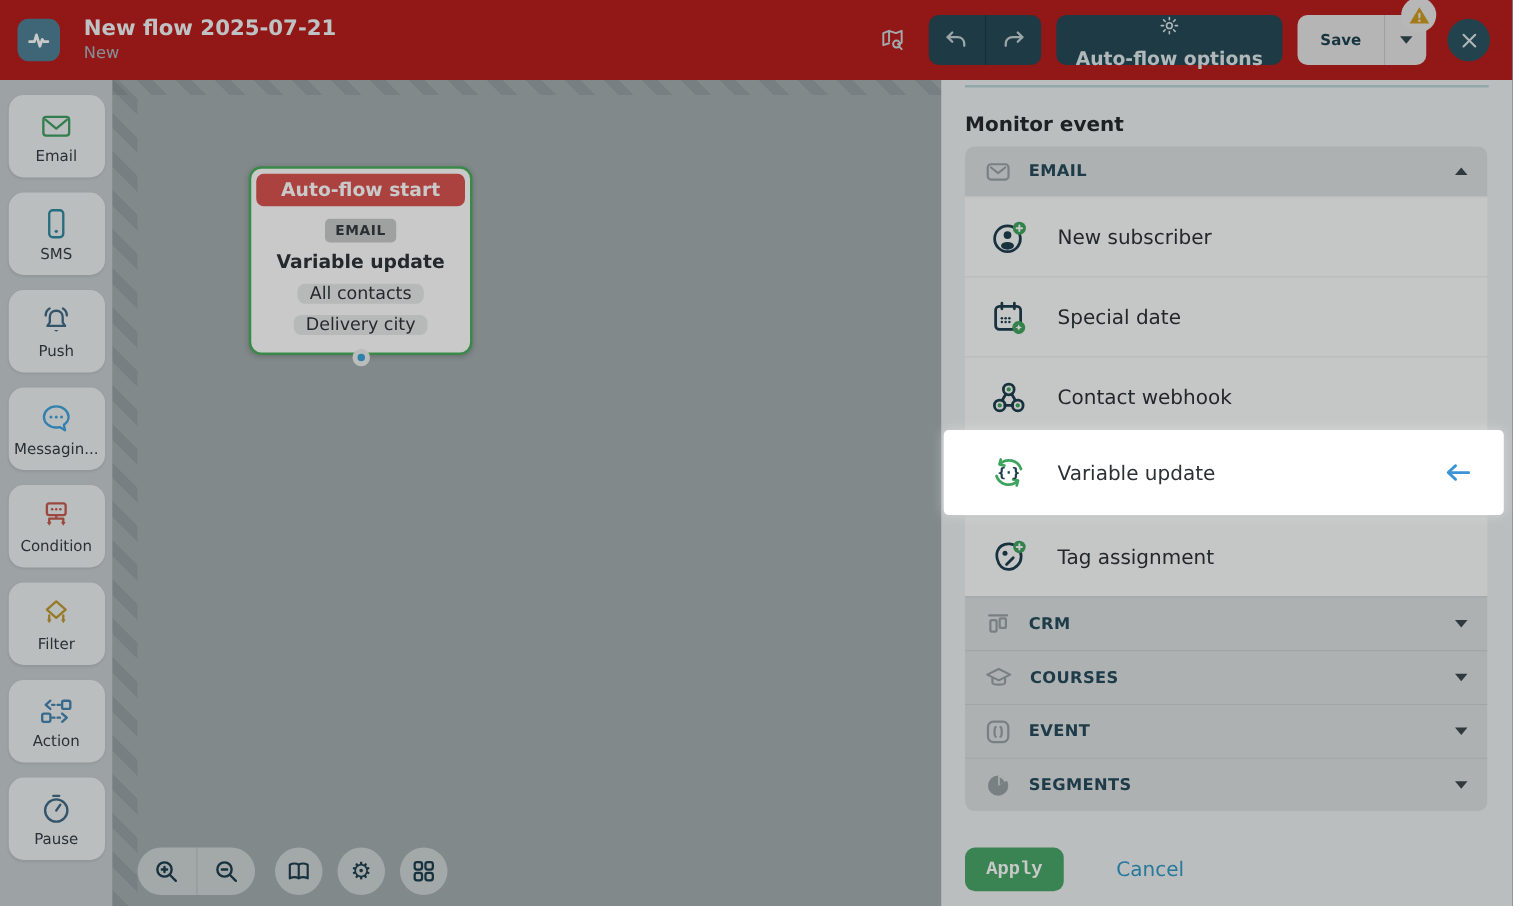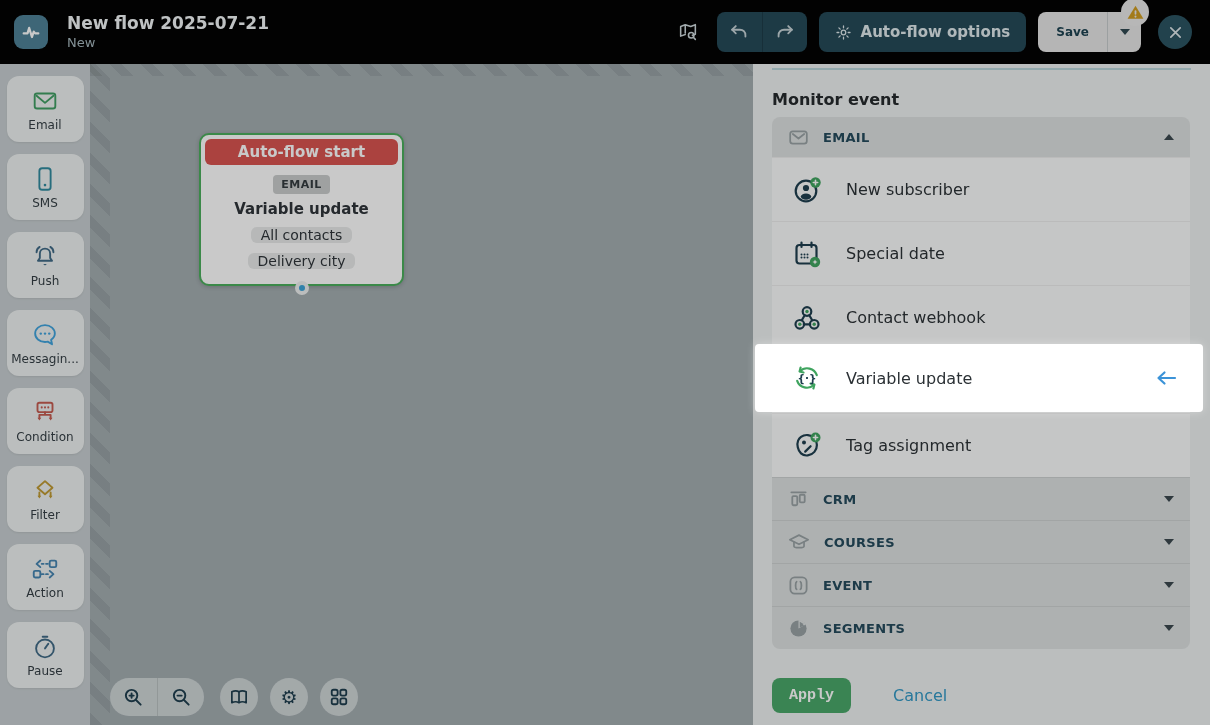--- a/index.html
+++ b/index.html
@@ -3,31 +3,31 @@
 <meta charset="utf-8">
 <style>
   * { box-sizing: border-box; }
   html,body { margin:0; padding:0; }
   body {
     width:1210px; height:725px; overflow:hidden;
     font-family:"DejaVu Sans", sans-serif;
     background:#a3adb0;
   }
   
-  .topbar { height:64px; background:#000000; display:flex; align-items:center; padding:0 18px 0 14px; }
+  .topbar { height:64px; background:#b91c1c; display:flex; align-items:center; padding:0 18px 0 14px; }
   .logo { width:34px; height:34px; border-radius:9px; background:#4d8096; display:flex; align-items:center; justify-content:center; flex:none; }
   .title-block { margin-left:19px; }
   .flow-title { color:#f3f7f8; font-size:17px; font-weight:bold; line-height:1.15; }
   .flow-subtitle { color:#a6b8be; font-size:13px; margin-top:2px; }
   .topbar-right { margin-left:auto; display:flex; align-items:center; }
   .map-btn { width:34px; height:34px; display:flex; align-items:center; justify-content:center; cursor:pointer; }
   .history-group { display:flex; background:#234857; border-radius:8px; height:40px; margin-left:12px; overflow:hidden; }
   .history-btn { width:45px; display:flex; align-items:center; justify-content:center; cursor:pointer; }
   .history-btn + .history-btn { border-left:1px solid #1b3a47; }
-  .autoflow-btn { height:40px; background:#234857; border:none; border-radius:8px; color:#dfe9ec; font-size:15px; font-weight:600; display:flex; align-items:center; gap:9px; padding:0 16px; margin-left:12px; font-family:inherit; cursor:pointer; }
+  .autoflow-btn { height:40px; background:#234857; border:none; border-radius:8px; color:#dfe9ec; font-size:15px; font-weight:600; display:flex; align-items:center; gap:9px; padding:0 16px; margin-left:12px; font-family:inherit; cursor:pointer;flex-direction:column; }
   .save-split { position:relative; display:flex; height:40px; border-radius:8px; background:#e6e6e6; margin-left:12px; }
   .save-main { padding:16px 18px; font-weight:bold; font-size:12px; color:#1b4150; display:flex; align-items:center; cursor:pointer; border-radius:8px 0 0 8px; }
   .save-caret { width:34px; border-left:1px solid #c6cbcc; display:flex; align-items:center; justify-content:center; cursor:pointer; border-radius:0 8px 8px 0; }
   .caret { width:0; height:0; border-left:5px solid transparent; border-right:5px solid transparent; }
   .caret.down { border-top:6px solid #2f4750; }
   .warn-badge { position:absolute; top:-14px; right:-8px; width:28px; height:28px; border-radius:50%; background:#e8e8e8; display:flex; align-items:center; justify-content:center; }
   .close-btn { width:34px; height:34px; border-radius:50%; background:#2a5260; margin-left:17px; display:flex; align-items:center; justify-content:center; cursor:pointer; }
 
   
   .main { display:flex; height:661px; }
@@ -37,21 +37,21 @@
   .side-card { width:77px; height:66px; margin:0 auto 12px; background:#eef1f1; border-radius:12px; display:flex; flex-direction:column; align-items:center; justify-content:center; gap:2px; cursor:grab; box-shadow:0 1px 2px rgba(0,0,0,0.08); }
   .side-label { font-size:12px; color:#323d43; max-width:72px; white-space:nowrap; overflow:hidden; }
 
   
   .canvas { flex:1; position:relative; background:#a3adb0; }
   .stripe-top { position:absolute; left:0; top:0; right:0; height:12px;
     background:repeating-linear-gradient(45deg, rgba(0,0,0,0.07) 0 9px, transparent 9px 22px); }
   .stripe-left { position:absolute; left:0; top:0; bottom:0; width:20px;
     background:repeating-linear-gradient(45deg, rgba(0,0,0,0.07) 0 9px, transparent 9px 22px); }
 
-  .node { position:absolute; left:109px; top:69px; width:205px; background:#fff; border:2px solid #4aae5c; border-radius:10px; padding:4px 4px 14px; text-align:center; box-shadow:0 1px 4px rgba(0,0,0,0.18); cursor:grab; }
+  .node { position:absolute; left:109px; top:69px; width:179px; background:#fff; border:2px solid #4aae5c; border-radius:10px; padding:4px 4px 14px; text-align:center; box-shadow:0 1px 4px rgba(0,0,0,0.18); cursor:grab; }
   .node-badge { background:#d9534f; color:#fff; font-weight:bold; font-size:15px; border-radius:6px; padding:4px 0; }
   .node-tag { display:inline-block; background:#c9cccc; color:#333a3e; font-size:11px; font-weight:bold; letter-spacing:0.5px; border-radius:4px; padding:3px 8px; margin-top:10px; }
   .node-title { font-size:15px; font-weight:bold; color:#2d3338; margin-top:6px; }
   .node-chip { display:inline-block; background:#e8eaea; border-radius:6px; font-size:14px; color:#2d3338; padding:0 10px; margin-top:9px; }
   .node-dot { position:absolute; left:50%; bottom:-11px; transform:translateX(-50%); width:14px; height:14px; background:#3ba3d8; border:4px solid #eef0f0; border-radius:50%; cursor:crosshair; }
 
   .canvas-toolbar { position:absolute; left:20px; bottom:9px; display:flex; align-items:center; }
   .zoom-group { display:flex; background:#cfd6d7; border-radius:19px; height:38px; overflow:hidden; }
   .zoom-btn { width:47px; display:flex; align-items:center; justify-content:center; cursor:pointer; }
   .zoom-btn + .zoom-btn { border-left:1px solid rgba(0,0,0,0.1); }

